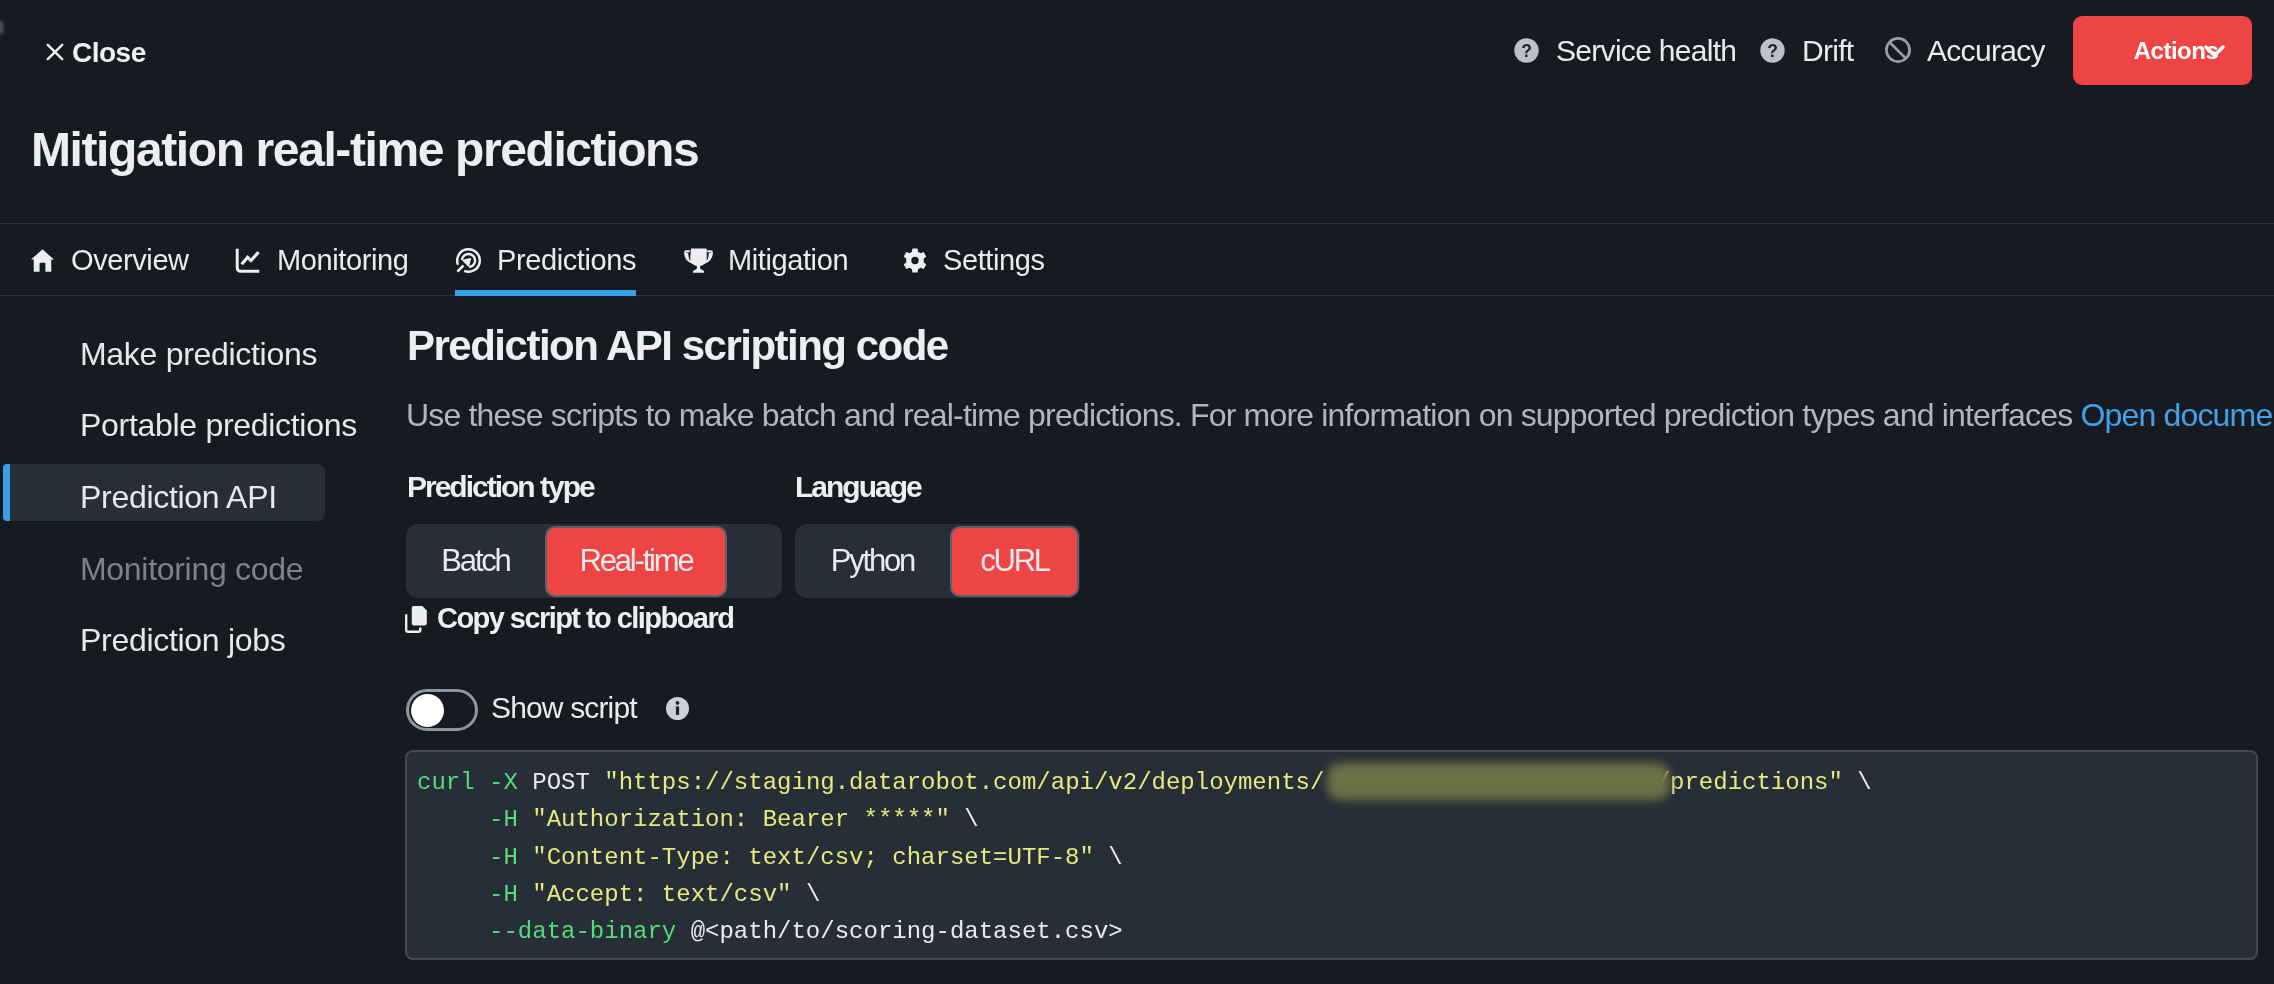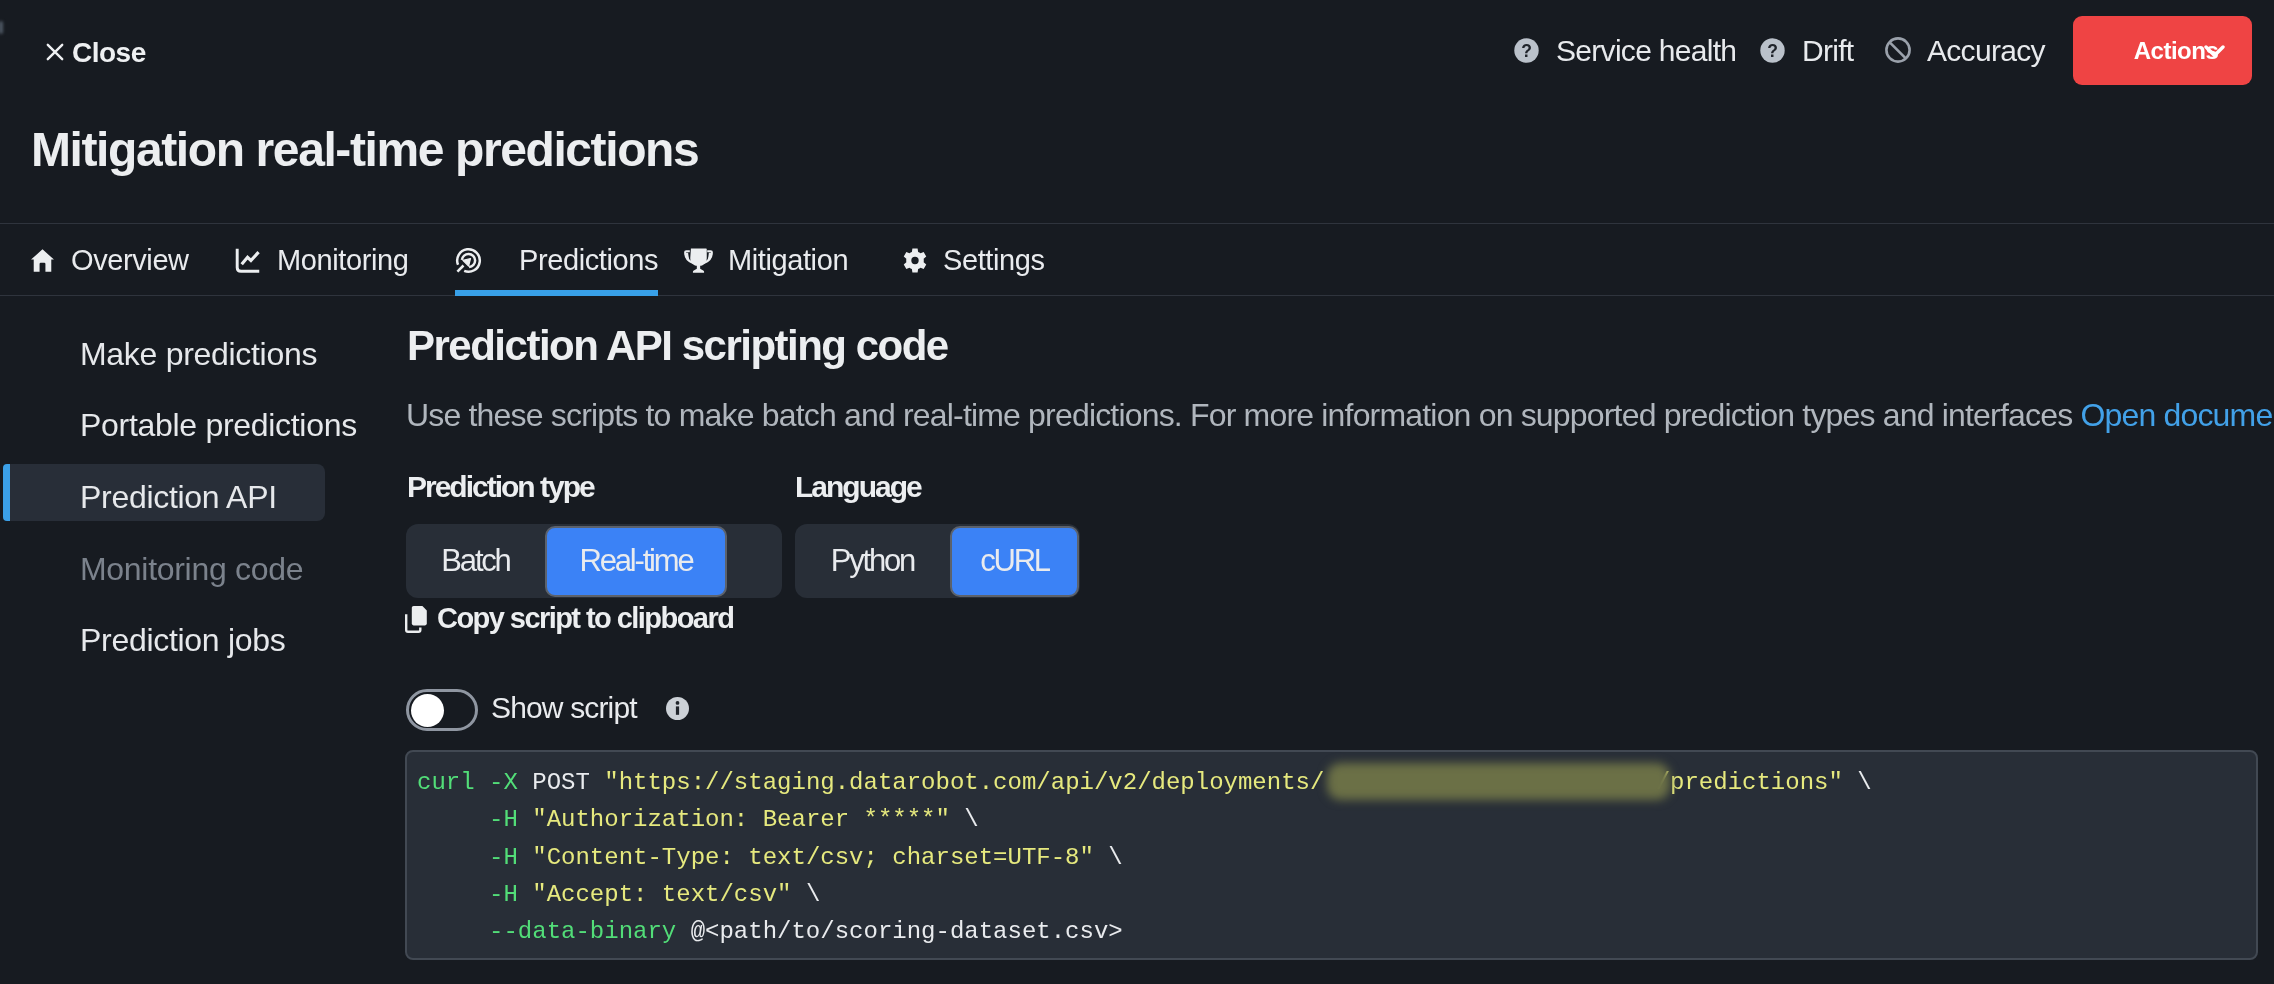--- a/index.html
+++ b/index.html
@@ -14,35 +14,35 @@
   .hlabel { position:absolute; top:36px; font-size:30px; color:#e8eaed; letter-spacing:-0.7px; line-height:30px; }
   #actions { position:absolute; left:2073px; top:16px; width:179px; height:69px; background:#ef4444;
     border-radius:9px; color:#fff; font-size:24px; font-weight:bold; text-align:center; padding-left:27px; line-height:69px; letter-spacing:-0.5px; }
   #title { position:absolute; left:31px; top:122px; font-size:48px; font-weight:bold; color:#eceef0; letter-spacing:-1.4px; }
 
   
   #tabbar { position:absolute; left:0; top:223px; width:2274px; height:73px;
     border-top:1px solid #2f343d; border-bottom:1px solid #2f343d; }
   .tab { position:absolute; top:0; height:72px; display:flex; align-items:center; font-size:29px; letter-spacing:-0.4px; color:#e9ebee; }
   .tab svg { margin-right:15px; }
-  .tab.active { box-shadow: inset 0 -6px #38a0e8; gap: 22px; }
+  .tab.active { box-shadow: inset 0 -6px #38a0e8; }
 
   
   .snav { position:absolute; left:36px; font-size:32px; color:#e6e8eb; letter-spacing:-0.3px;margin-left:44px; }
   #snav-hl { position:absolute; left:3px; top:464px; width:322px; height:57px; background:#282e38; border-radius:8px; }
   #snav-bar { position:absolute; left:3px; top:464px; width:7px; height:57px; background:#3ba0e8; border-radius:4px 0 0 4px; }
 
   
   #c-head { position:absolute; left:407px; top:322px; font-size:42px; font-weight:bold; color:#eceef0; letter-spacing:-1.5px; }
   #c-para { position:absolute; left:406px; top:397px; font-size:32px; color:#b0b6bd; white-space:nowrap; letter-spacing:-0.82px; }
   #c-para .lnk { color:#42a1e8; }
   .c-label { position:absolute; font-size:30px; font-weight:bold; color:#eceef0; letter-spacing:-2px; }
   .seg { position:absolute; top:524px; height:74px; background:#282e37; border-radius:12px; display:flex; }
   .seg .opt { height:74px; display:flex; align-items:center; justify-content:center; font-size:31px; color:#e9ebee; letter-spacing:-2.2px; }
-  .seg .opt.sel { background:#3b82f6; border:2px solid #5c626c; border-radius:10px; height:71px; margin-top:1.5px; }
+  .seg .opt.sel { background:#ef4444; border:2px solid #5c626c; border-radius:10px; height:71px; margin-top:1.5px; }
 
   #copyrow { position:absolute; left:405px; top:602px; display:flex; align-items:center; }
   #copyrow .txt { font-size:29px; font-weight:bold; margin-left:9px; color:#eceef0; letter-spacing:-1.55px; }
 
   #toggle { position:absolute; left:406px; top:689px; width:72px; height:42px; border:3px solid #8f96a1; border-radius:21px; }
   #toggle .knob { position:absolute; left:2px; top:1.5px; width:33px; height:33px; border-radius:50%; background:#fff; }
   #showsec { position:absolute; left:491px; top:691px; font-size:30px; color:#e9ebee; letter-spacing:-0.85px; }
 
   
   #code { position:absolute; left:405px; top:750px; width:1853px; height:210px; background:#282e37;

